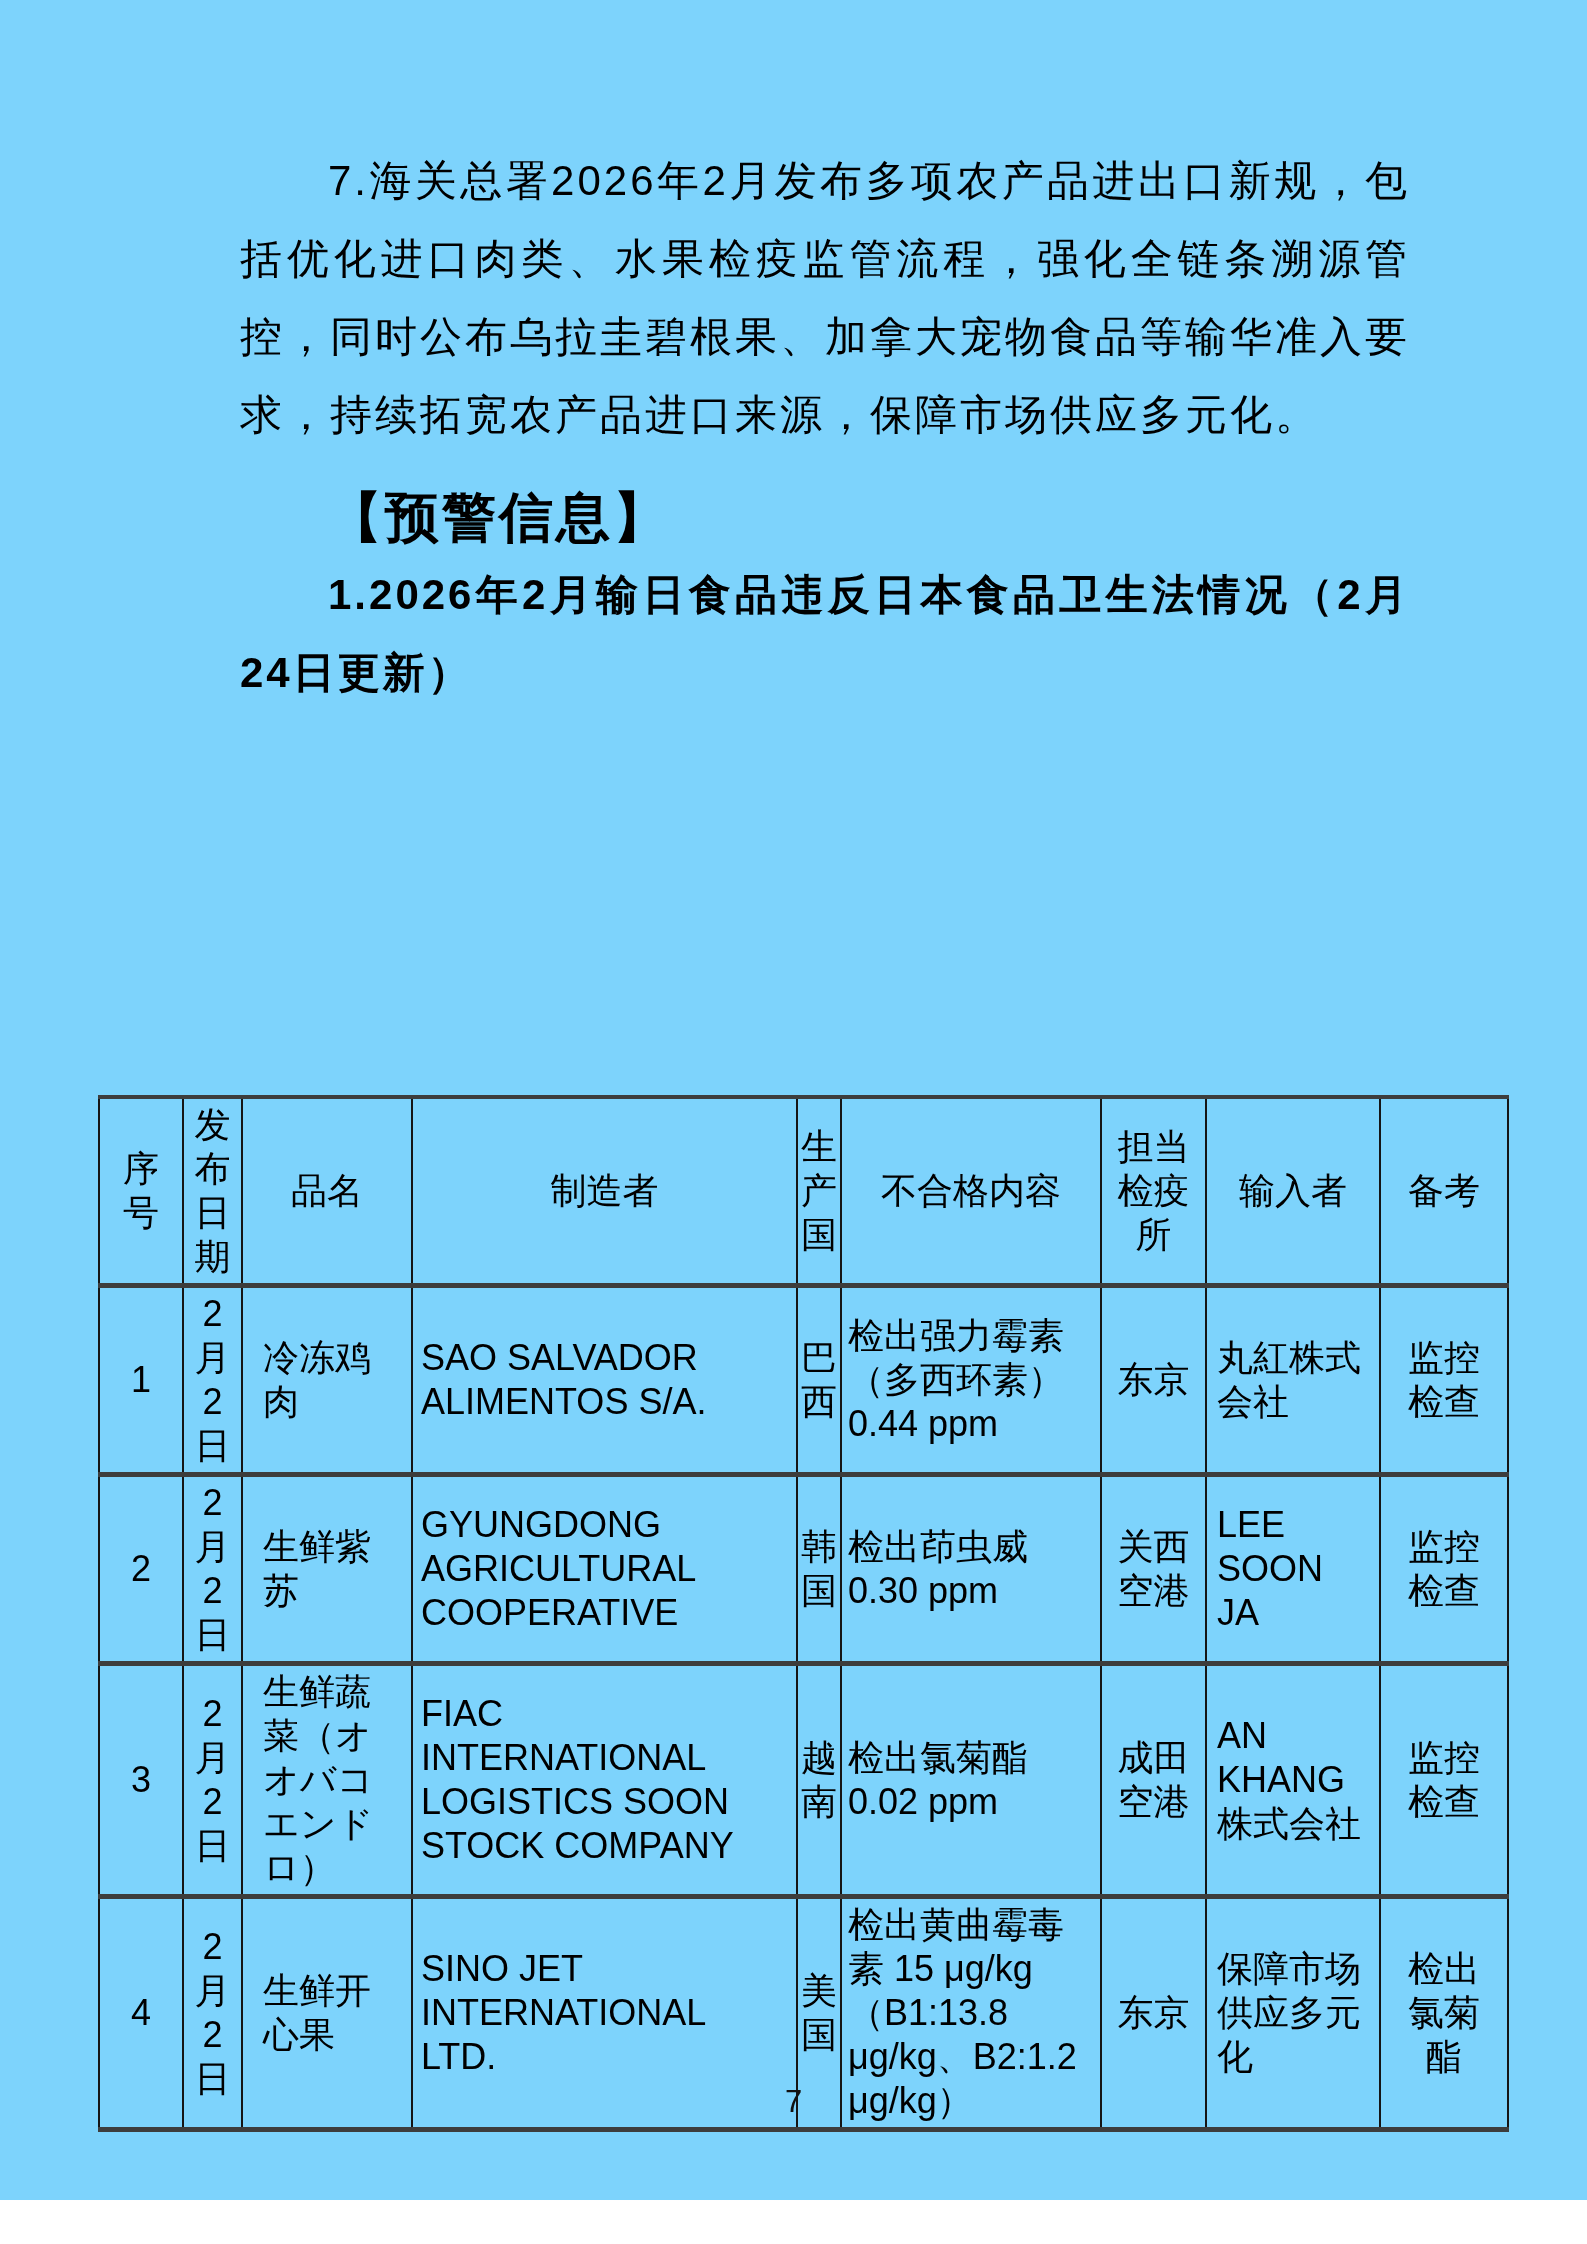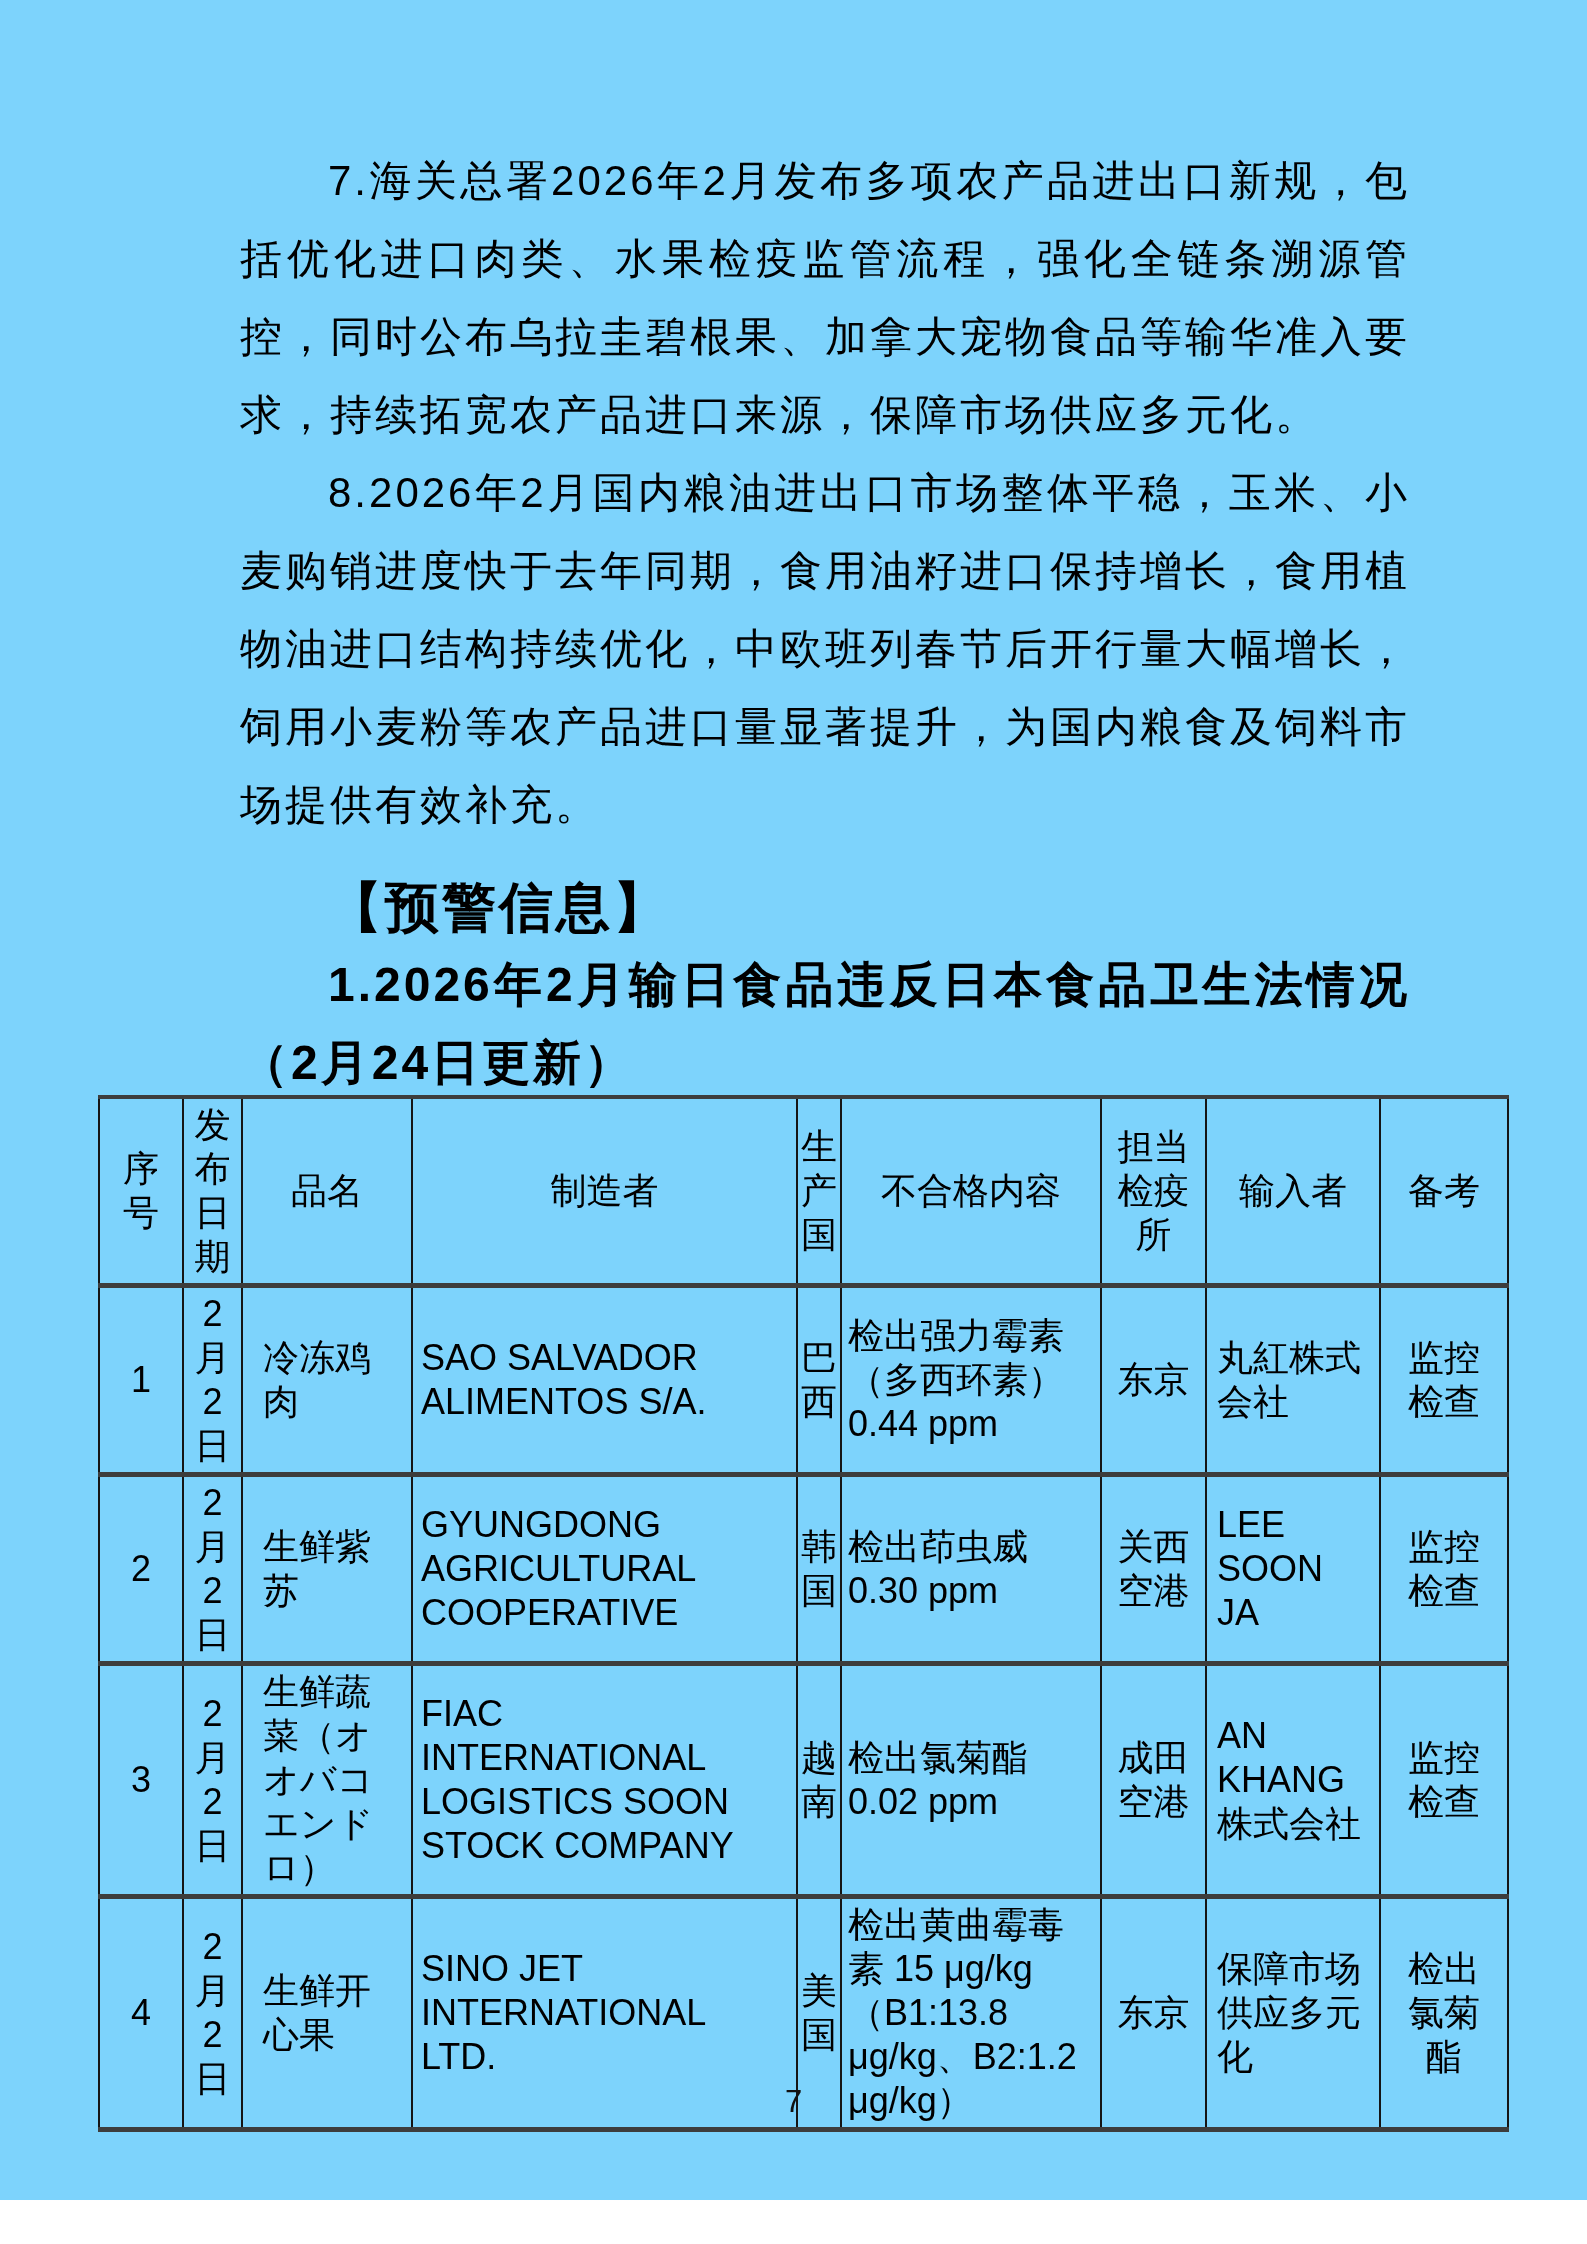--- a/index.html
+++ b/index.html
@@ -33,21 +33,21 @@
   .section-heading {
     margin: 24px 0 0 0;
     font-size: 54px;
     line-height: 78px;
     letter-spacing: 3px;
     font-weight: bold;
     text-indent: 88px;
   }
   .sub-heading {
     margin: 0;
-    font-size: 48px;
+    font-size: 42px;
     line-height: 78px;
     letter-spacing: 3px;
     font-weight: bold;
     text-align: justify;
     text-indent: 88px;
   }
   table.violations {
     position: absolute;
     top: 1095px;
     left: 98px;
@@ -96,21 +96,20 @@
     color: #111111;
   }
 </style>
 </head>
 <body>
 
 <div class="page">
 
   <div class="text-block">
     <p class="para">7.海关总署2026年2月发布多项农产品进出口新规，包括优化进口肉类、水果检疫监管流程，强化全链条溯源管控，同时公布乌拉圭碧根果、加拿大宠物食品等输华准入要求，持续拓宽农产品进口来源，保障市场供应多元化。</p>
-    <p class="para">8.2026年2月国内粮油进出口市场整体平稳，玉米、小麦购销进度快于去年同期，食用油籽进口保持增长，食用植物油进口结构持续优化，中欧班列春节后开行量大幅增长，饲用小麦粉等农产品进口量显著提升，为国内粮食及饲料市场提供有效补充。</p>
     <h2 class="section-heading">【预警信息】</h2>
     <h3 class="sub-heading">1.2026年2月输日食品违反日本食品卫生法情况（2月24日更新）</h3>
   </div>
 
   <table class="violations">
     <colgroup>
       <col style="width:84px">
       <col style="width:59px">
       <col style="width:170px">
       <col style="width:385px">

